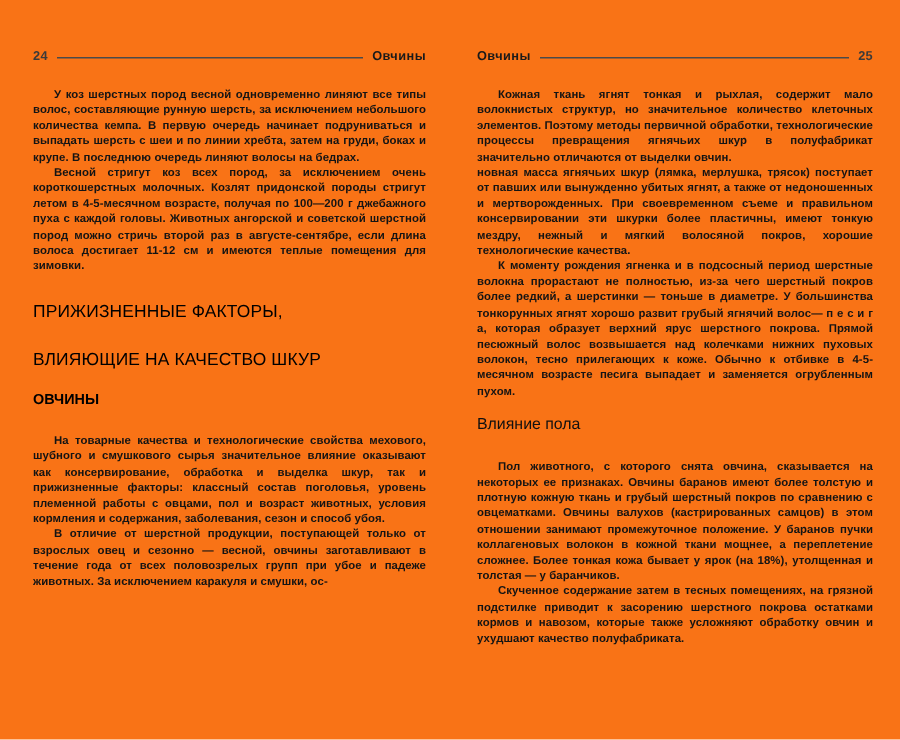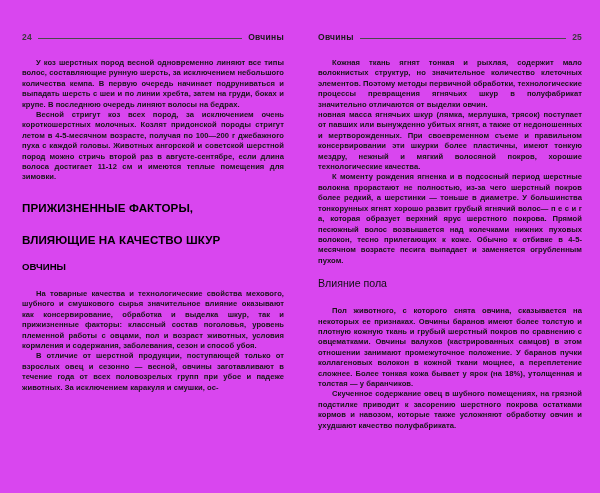--- a/index.html
+++ b/index.html
@@ -4,21 +4,21 @@
 <style>
   html, body {
     margin: 0;
     padding: 0;
     background: #ffffff;
   }
   .page {
     position: relative;
     width: 600px;
     height: 493px;
-    background: #d946ef;
+    background: #f97316;
     overflow: hidden;
     font-family: "Liberation Sans", sans-serif;
     color: #1c1c1c;
   }
   .spread {
     display: flex;
     width: 600px;
     height: 493px;
   }
   .leaf {
@@ -72,21 +72,21 @@
   }
   p.body + p.body {
     margin-top: 0px;
   }
   p.body.cont {
     text-indent: 0;
   }
   
   h1.chapter {
     font-size: 11.6px;
-    font-weight: 700;
+    font-weight: 400;
     line-height: 14.5px;
     letter-spacing: 0.1px;
     margin: 18px 0 0 0;
     color: #000000;
     text-transform: none;
   }
   h2.subchapter {
     font-size: 9.6px;
     font-weight: 700;
     line-height: 12px;
@@ -140,18 +140,18 @@
         <span class="folio">25</span>
       </div>
 
       <p class="body">Кожная ткань ягнят тонкая и рыхлая, содержит мало волокнистых структур, но значительное количество клеточных элементов. Поэтому методы первичной обработки, технологические процессы превращения ягнячьих шкур в полуфабрикат значительно отличаются от выделки овчин.</p>
       <p class="body cont">новная масса ягнячьих шкур (лямка, мерлушка, трясок) поступает от павших или вынужденно убитых ягнят, а также от недоношенных и мертворожденных. При своевременном съеме и правильном консервировании эти шкурки более пластичны, имеют тонкую мездру, нежный и мягкий волосяной покров, хорошие технологические качества.</p>
       <p class="body">К моменту рождения ягненка и в подсосный период шерстные волокна прорастают не полностью, из-за чего шерстный покров более редкий, а шерстинки — тоньше в диаметре. У большинства тонкорунных ягнят хорошо развит грубый ягнячий волос— п е с и г а, которая образует верхний ярус шерстного покрова. Прямой песюжный волос возвышается над колечками нижних пуховых волокон, тесно прилегающих к коже. Обычно к отбивке в 4-5-месячном возрасте песига выпадает и заменяется огрубленным пухом.</p>
 
       <h3 class="section tight">Влияние пола</h3>
       <p class="body">Пол животного, с которого снята овчина, сказывается на некоторых ее признаках. Овчины баранов имеют более толстую и плотную кожную ткань и грубый шерстный покров по сравнению с овцематками. Овчины валухов (кастрированных самцов) в этом отношении занимают промежуточное положение. У баранов пучки коллагеновых волокон в кожной ткани мощнее, а переплетение сложнее. Более тонкая кожа бывает у ярок (на 18%), утолщенная и толстая — у баранчиков.</p>
 
-      <p class="body">Скученное содержание овец в шубного помещениях, на грязной подстилке приводит к засорению шерстного покрова остатками кормов и навозом, которые также усложняют обработку овчин и ухудшают качество полуфабриката.</p>
+      <p class="body">Скученное содержание затем в тесных помещениях, на грязной подстилке приводит к засорению шерстного покрова остатками кормов и навозом, которые также усложняют обработку овчин и ухудшают качество полуфабриката.</p>
 
     </div>
 
   </div>
 </div>
 
 </body></html>

